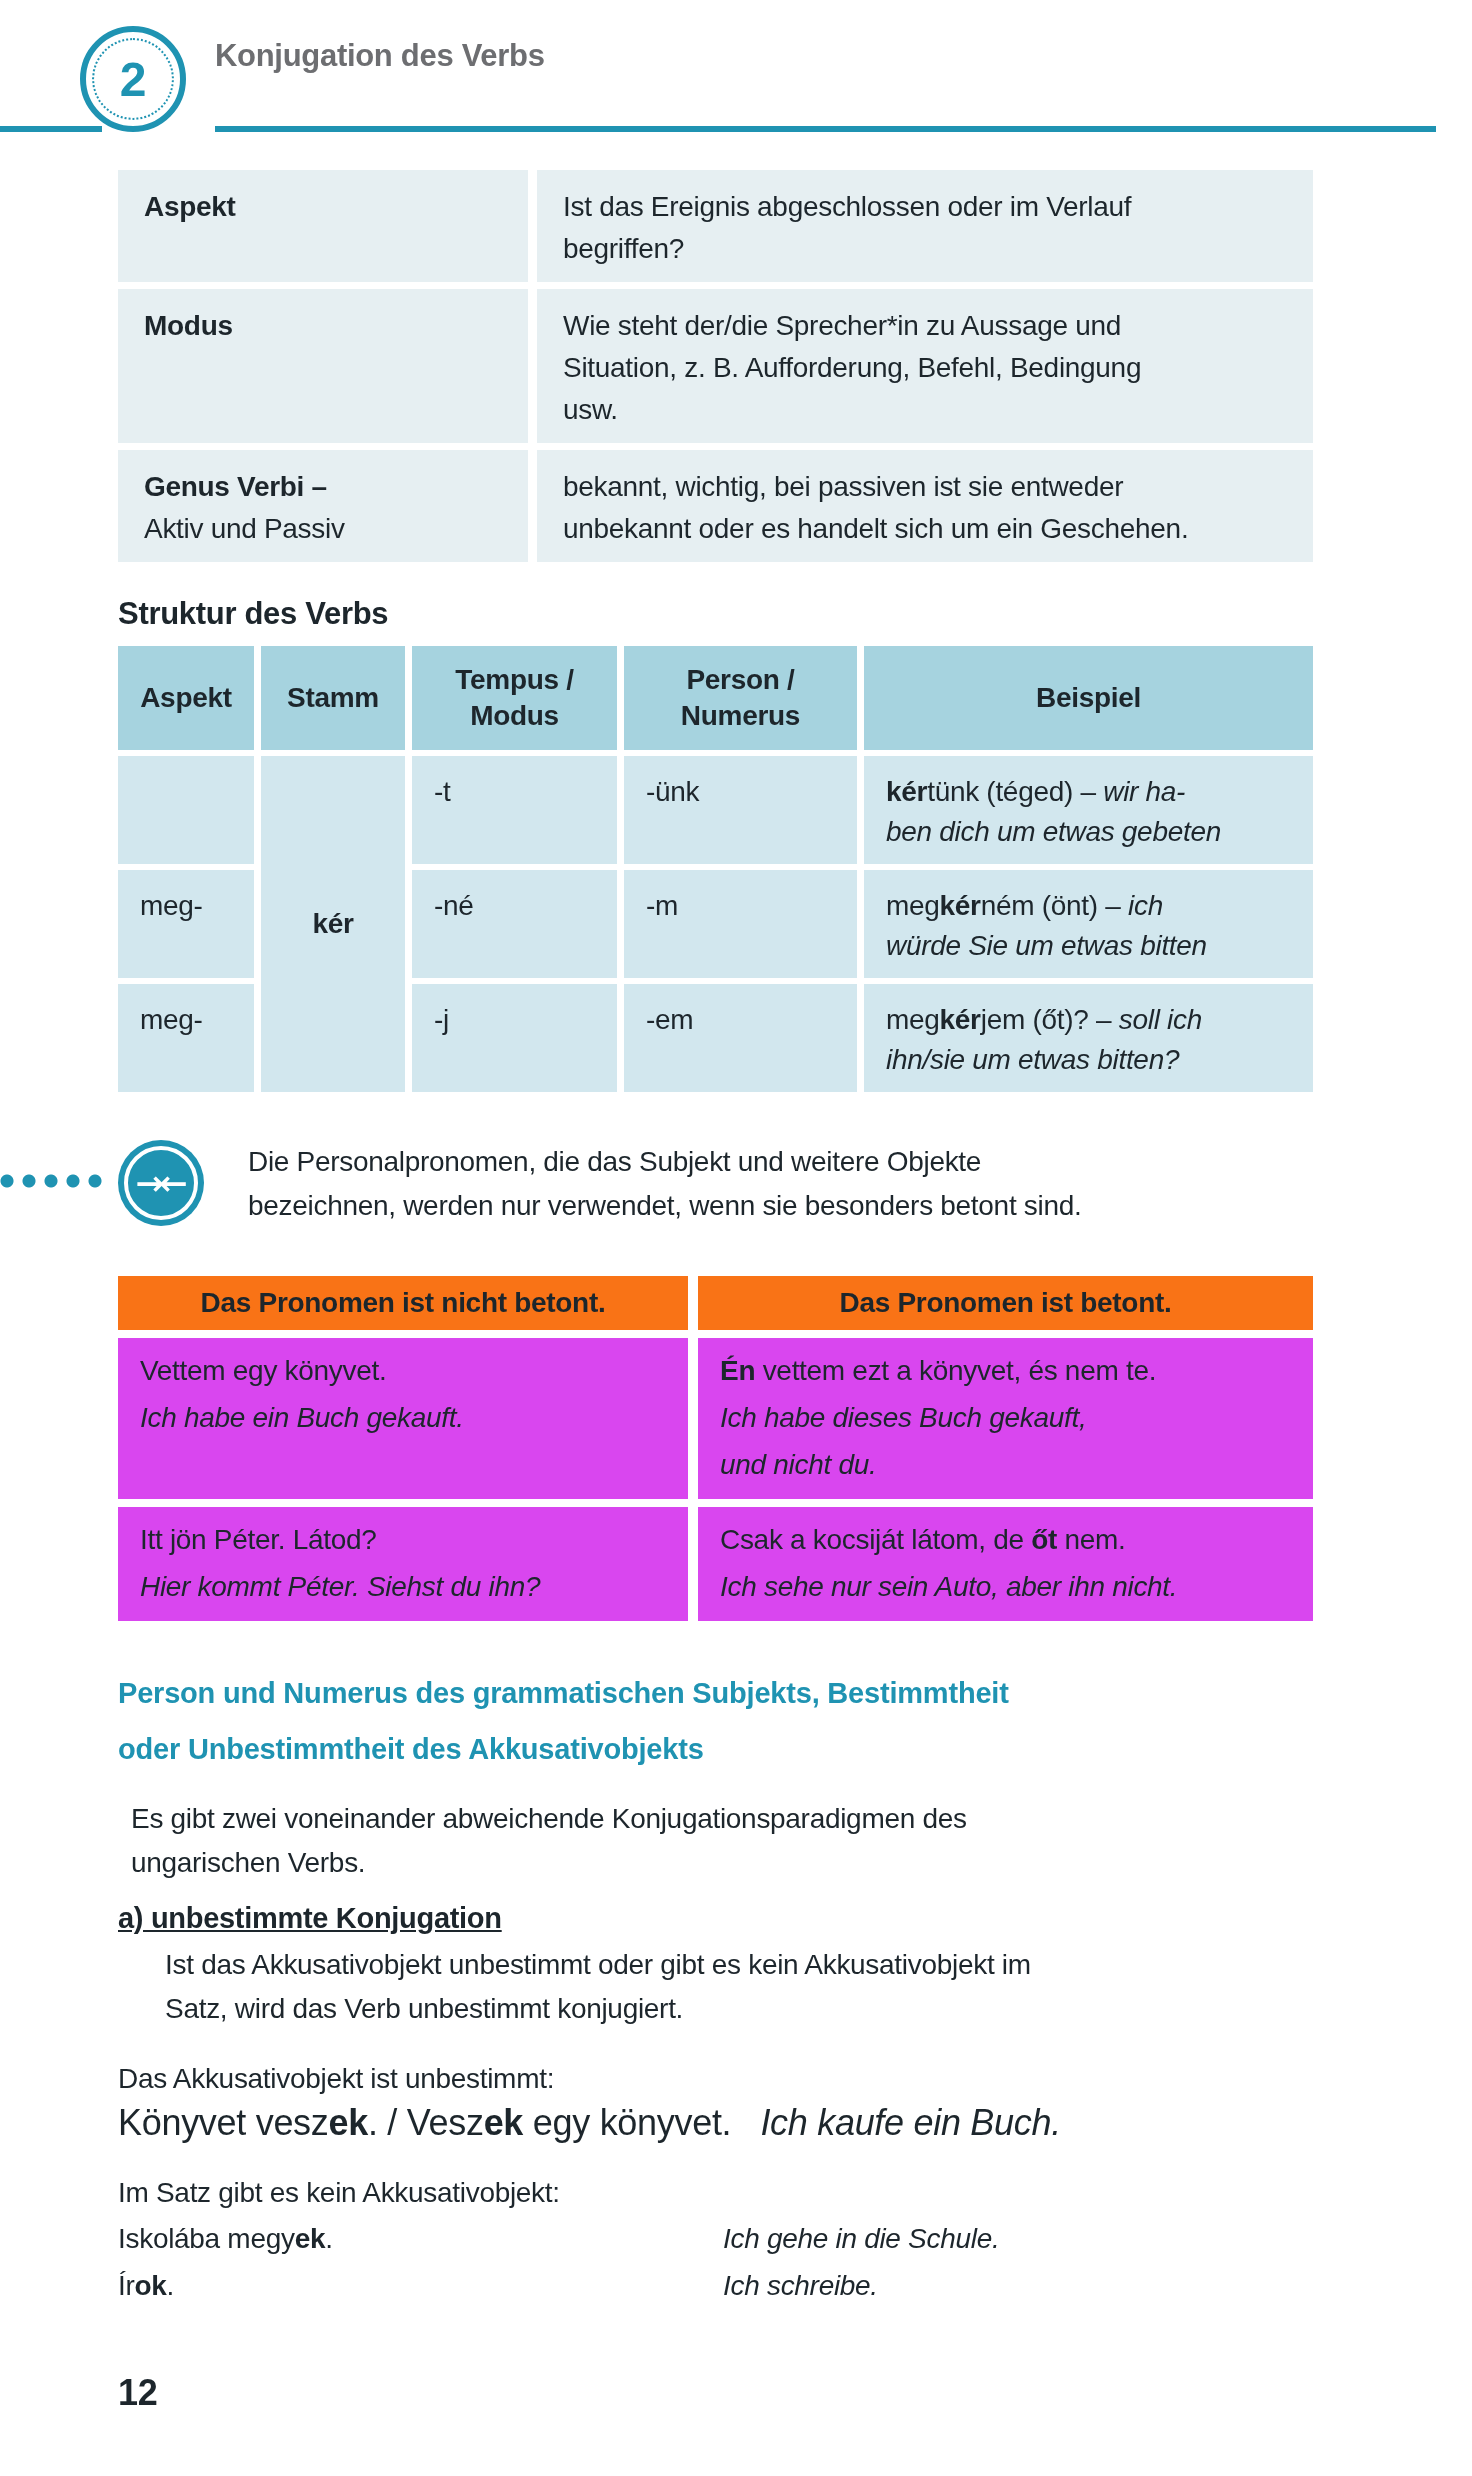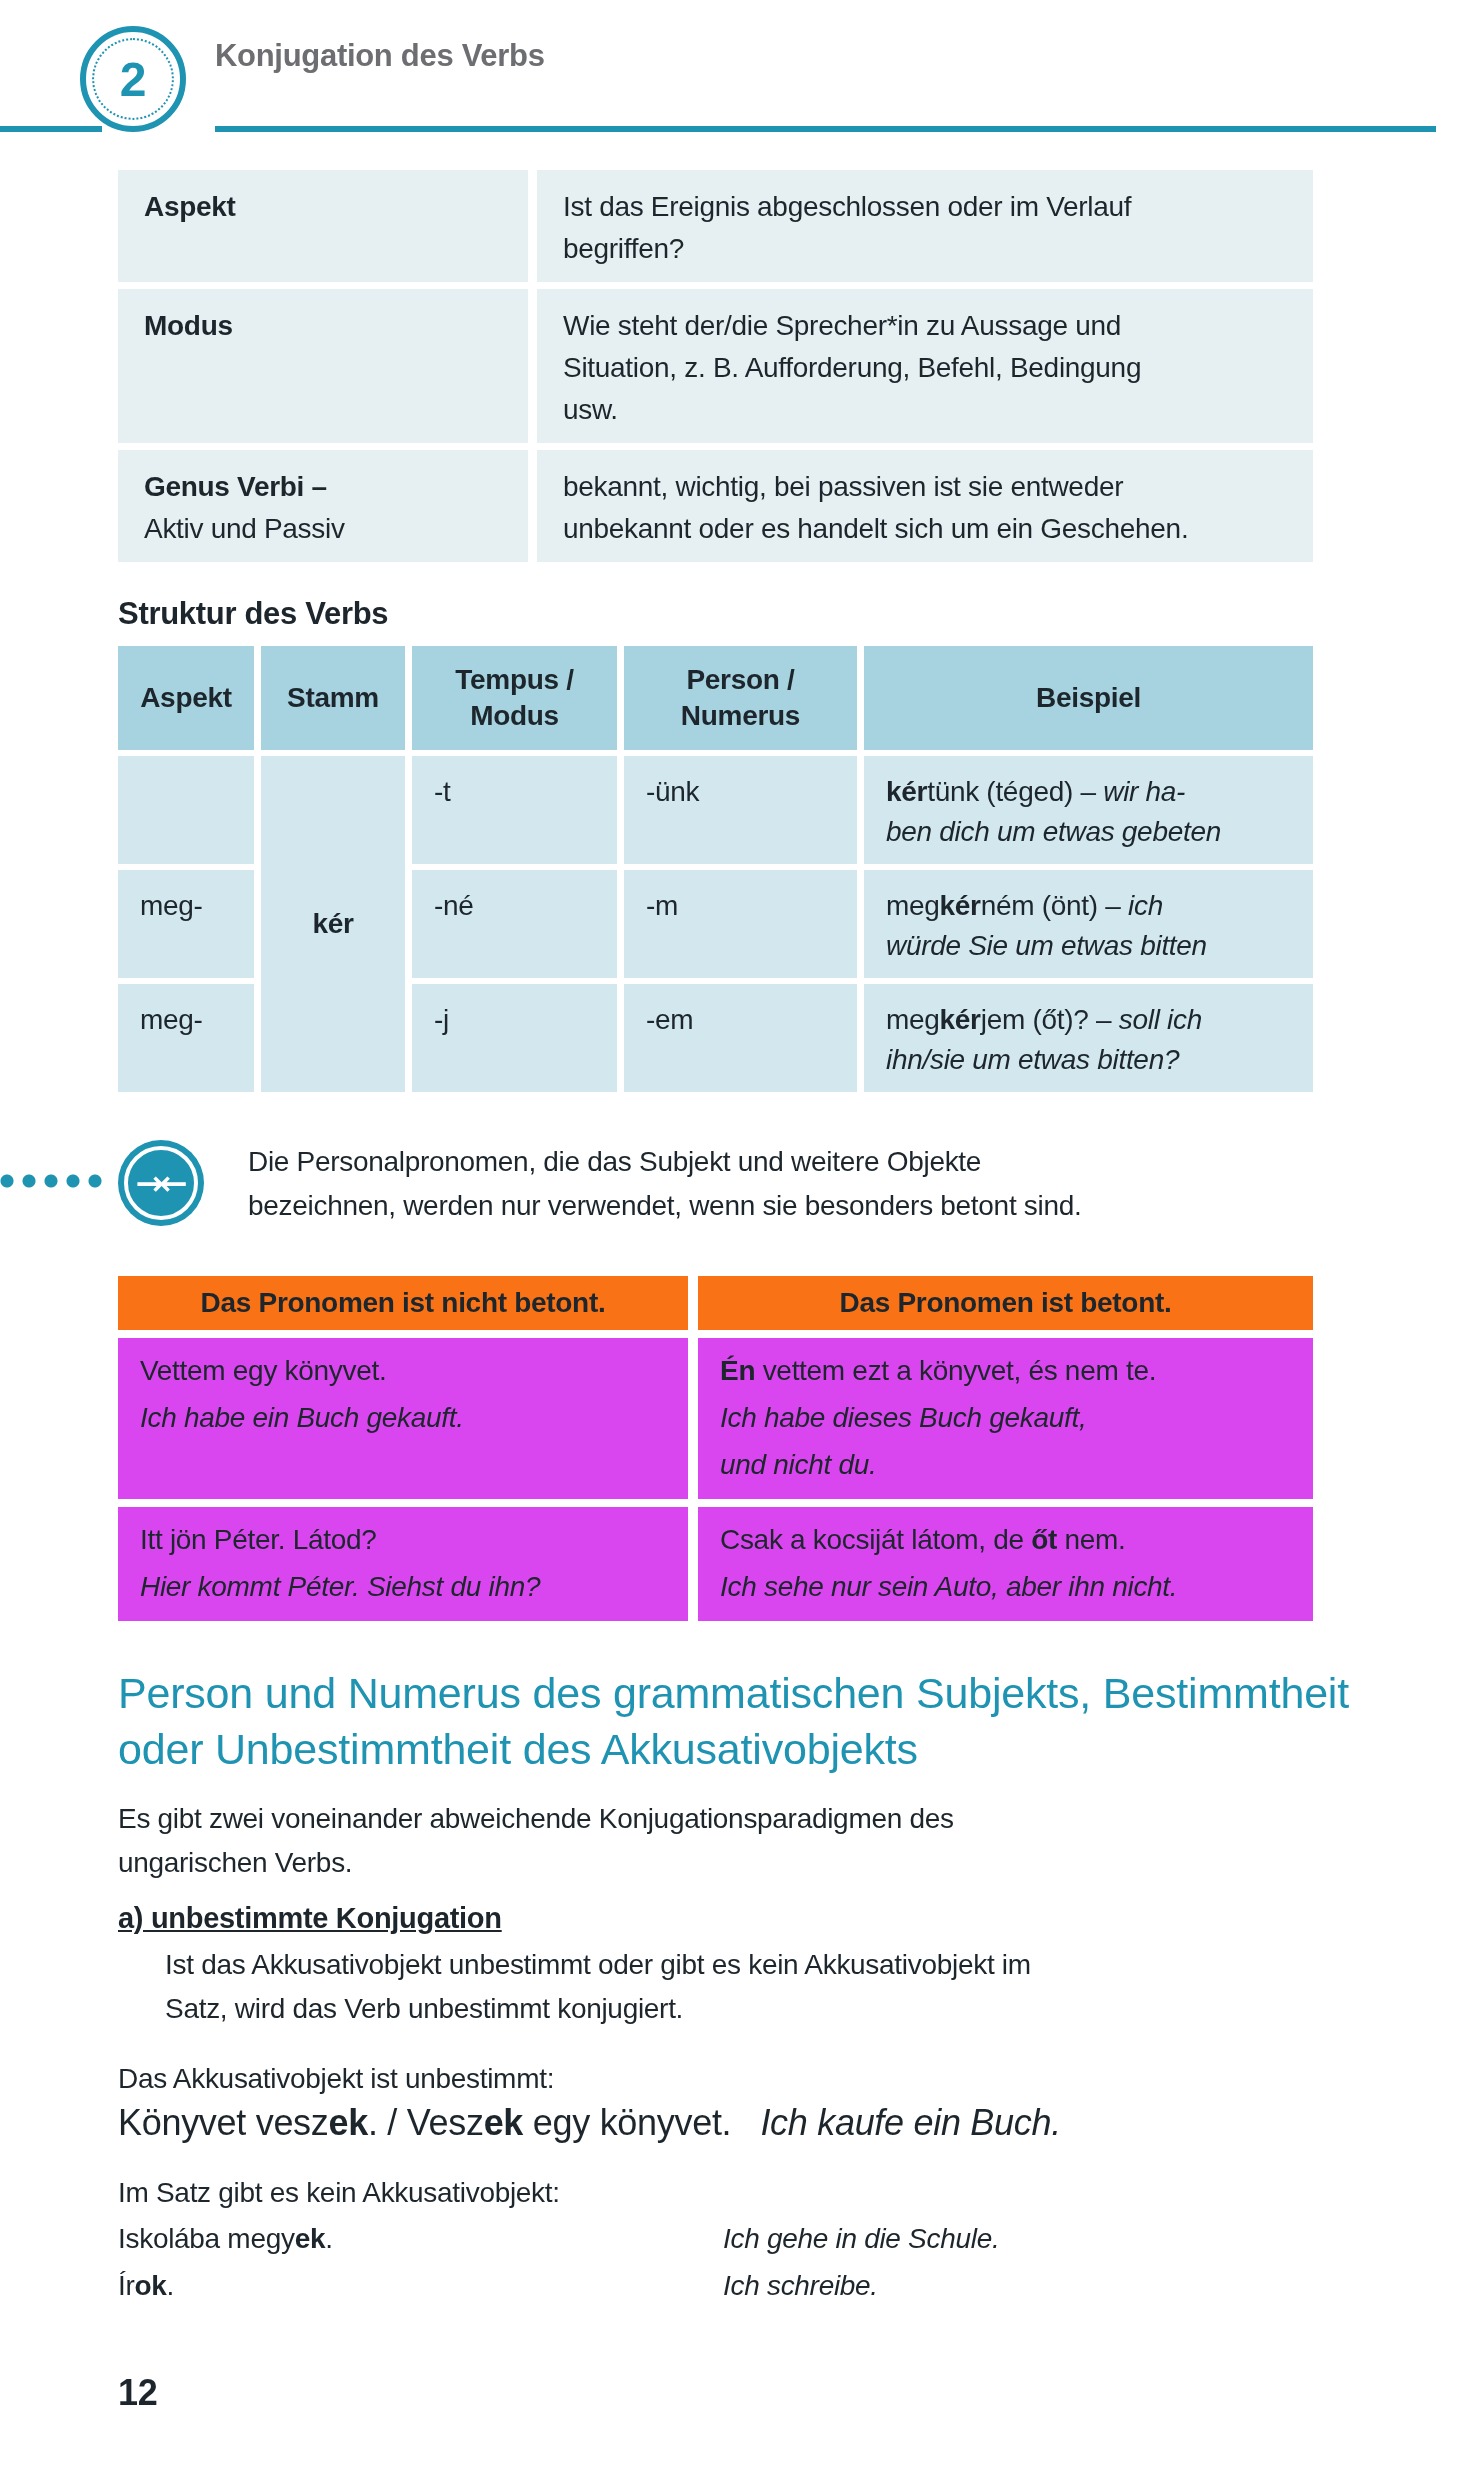--- a/index.html
+++ b/index.html
@@ -53,22 +53,22 @@
                  font-family:"DejaVu Sans", sans-serif; position:relative; left:-2px; }
   .note-text { margin-left:130px; font-size:28px; line-height:44px; padding-top:0; }
 
   
   .pron-table { display:grid; grid-template-columns:570px 1fr; gap:8px 10px; margin-top:40px; }
   .pron-th { background:#f97316; font-weight:bold; font-size:28px; text-align:center;
              padding:9px 0; line-height:36px; }
   .pron-td { background:#d946ef; font-size:28px; line-height:47px; padding:9px 6px 11px 22px; }
 
   
-  .section-heading { margin-top:44px; color:#1f93b2; font-weight:normal; font-size:43px; line-height:56px; letter-spacing:-0.2px; }
-  .intro { margin-top:20px; font-size:28px; line-height:44px; }
+  .section-heading { margin-top:44px; color:#1f93b2; font-weight:bold; font-size:29px; line-height:56px; letter-spacing:-0.2px; }
+  .intro { margin-top:20px; font-size:28px; line-height:44px;margin-left:13px; }
   .sub-title { margin-top:14px; font-size:29px; font-weight:bold; line-height:38px;text-decoration:underline; }
   .sub-body { margin-left:47px; margin-top:6px; font-size:28px; line-height:44px; }
   .ex-label { margin-top:26px; font-size:28px; line-height:44px; }
   .ex-line  { font-size:36px; line-height:44px; }
   .no-obj { display:grid; grid-template-columns:605px 1fr; margin-top:26px; }
   .no-obj .full { grid-column:1/3; font-size:28px; line-height:44px; }
   .no-obj .cell { font-size:28px; line-height:47px; }
 
   .page-num { position:absolute; left:118px; top:2372px; font-size:36px; font-weight:bold; }
 </style>

